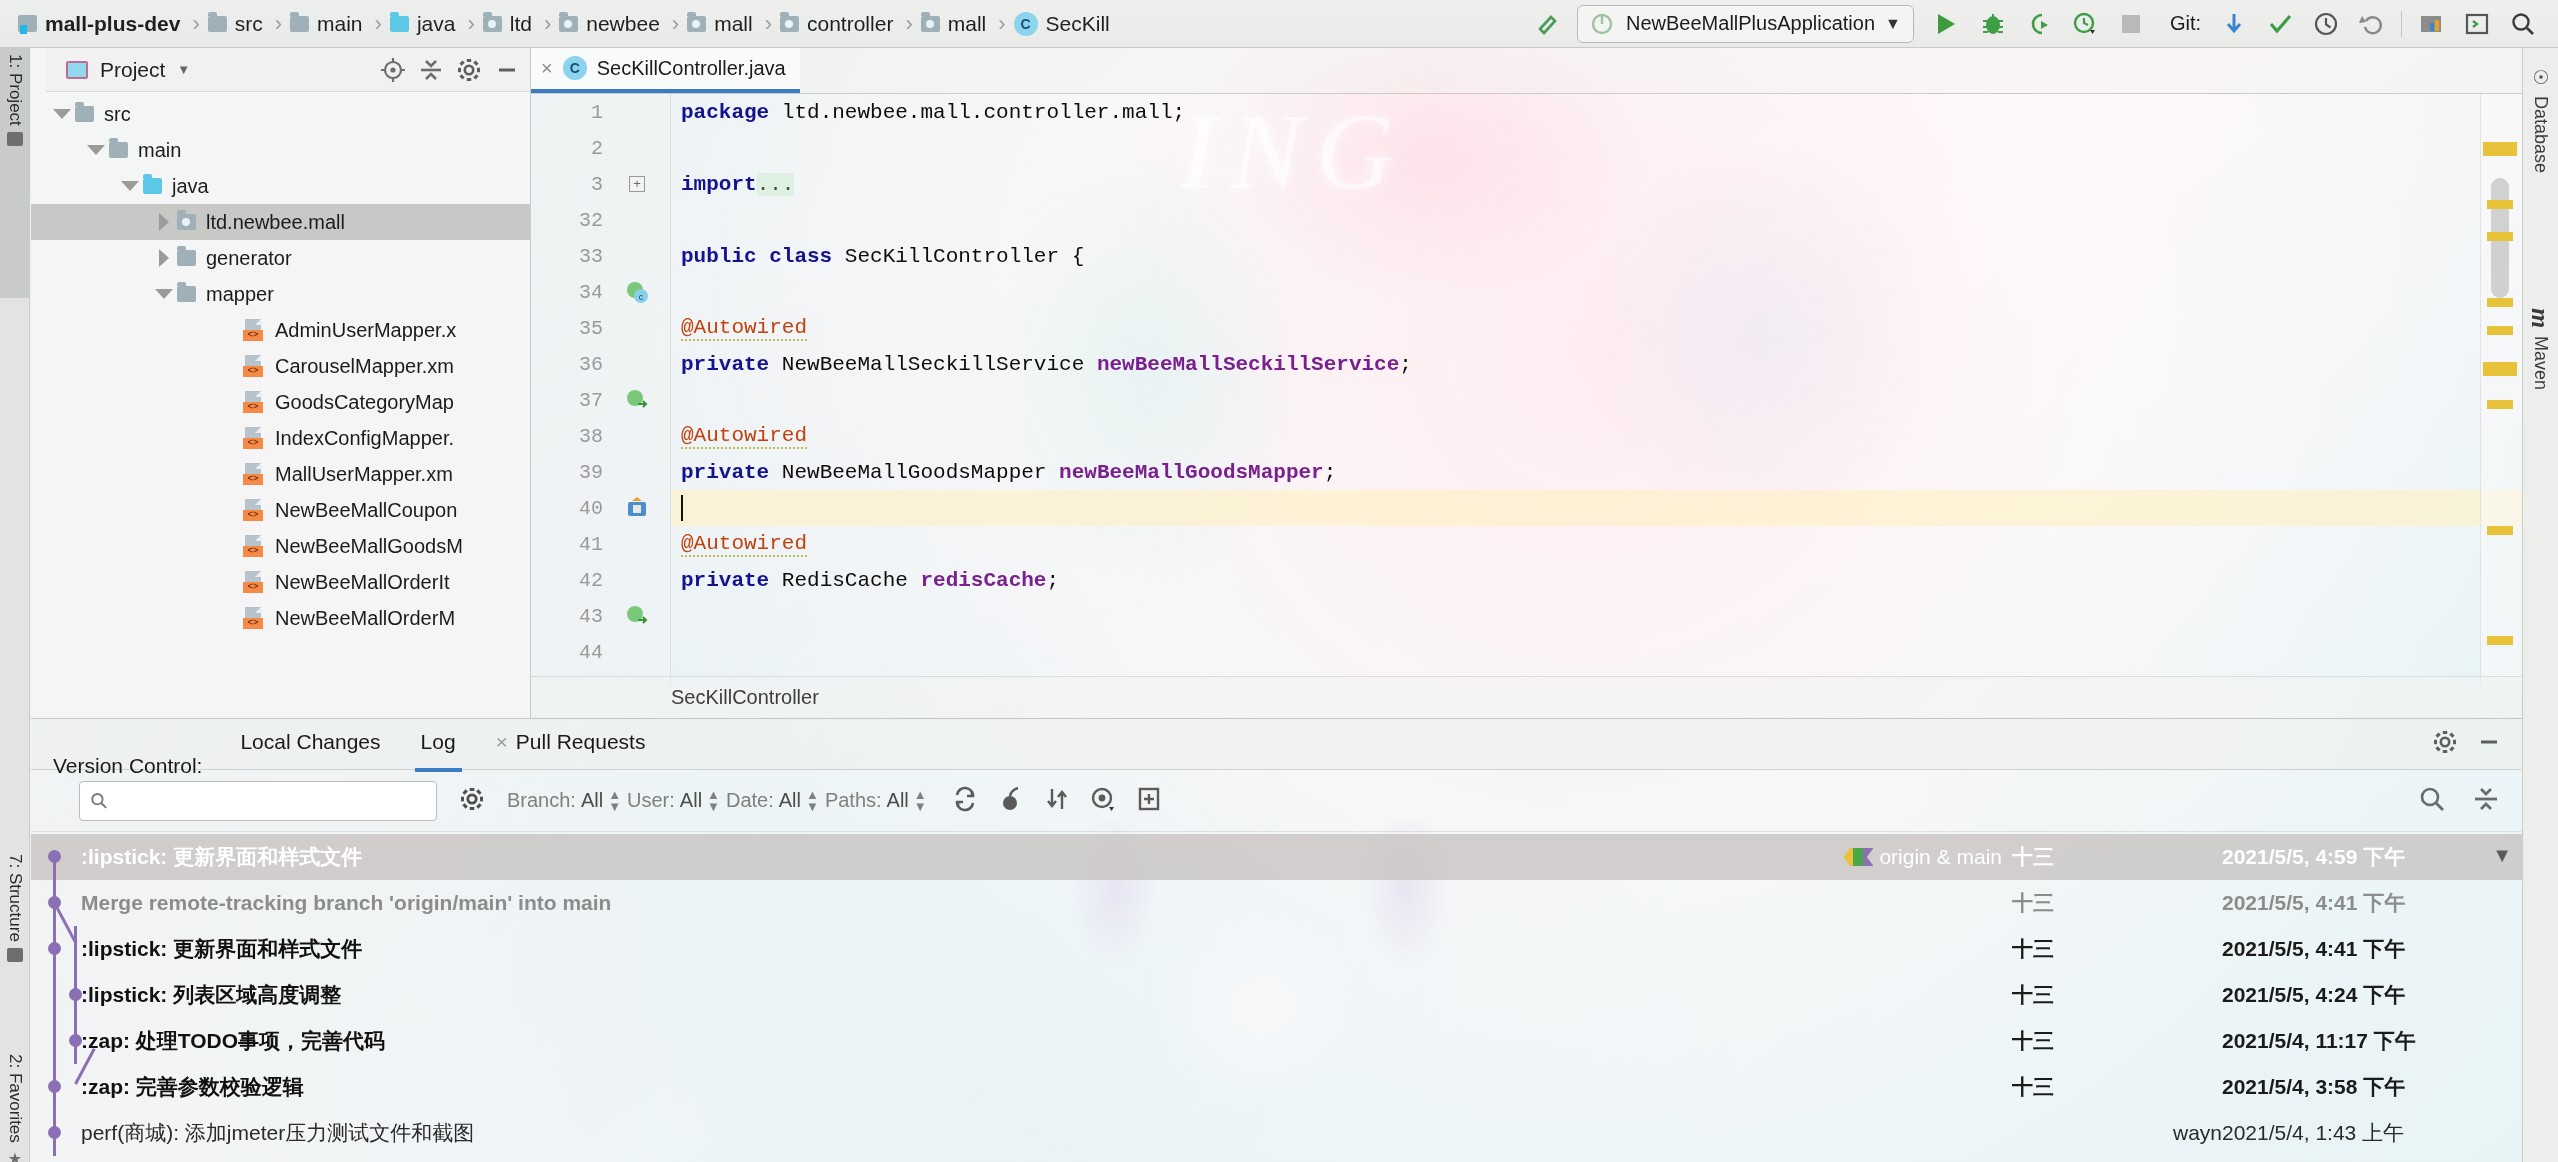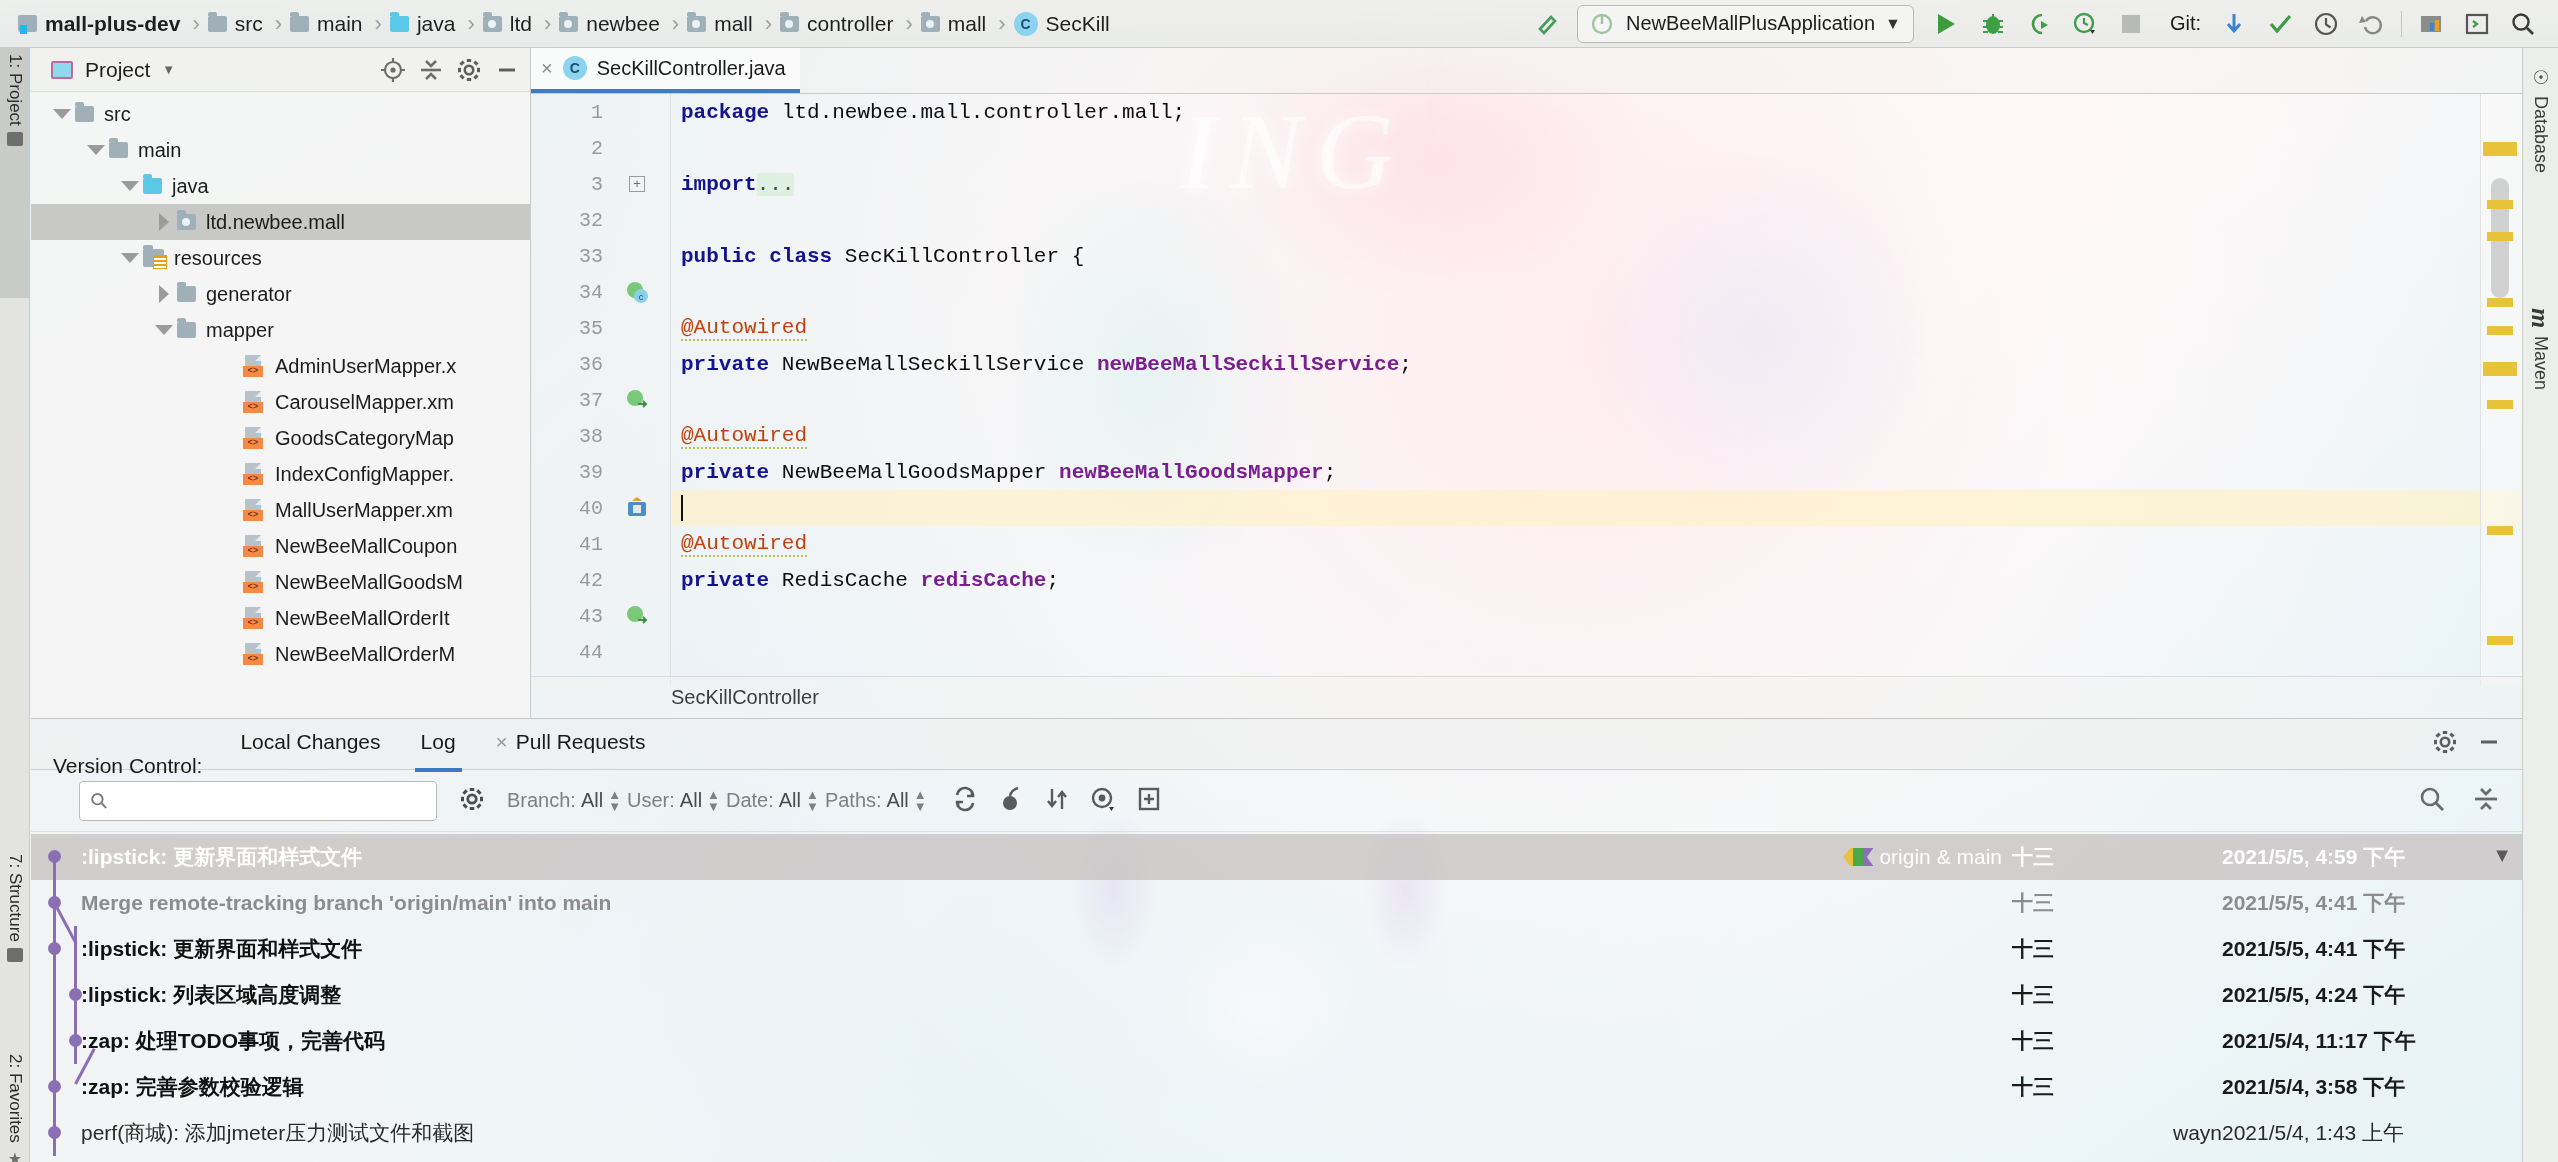--- a/index.html
+++ b/index.html
@@ -110,20 +110,21 @@
   .project-panel {
     position: absolute; left: 31px; top: 48px; width: 500px; height: 670px;
     background: rgba(246,245,245,0.82);
     border-right: 1px solid #c9ccc9;
     z-index: 10; overflow: hidden;
   }
   .pp-header {
     height: 44px; display: flex; align-items: center; padding: 0 6px 0 20px;
     border-bottom: 1px solid #d7d9d7;
     background: rgba(238,238,236,0.6);
+    margin-left: 15px;
   }
   .pp-title { font-size: 21px; color: #1f1f1f; margin-left: 12px; }
   .pp-caret { margin-left: 12px; color: #666; font-size: 13px; }
   .pp-icons { margin-left: auto; display: flex; align-items: center; gap: 4px; }
   .pp-ic { width: 34px; height: 34px; display:flex;align-items:center;justify-content:center; }
   .pp-winico { width:22px;height:18px;border:2px solid #c06a9a; background:#8fd8ee; border-radius:2px; }
 
   .tree { padding-top: 4px; font-size: 20px; color: #1c1c1c; }
   .trow { height: 36px; display: flex; align-items: center; white-space: nowrap; position: relative; }
   .trow.sel { background: #c8c9c7; }
@@ -498,27 +499,20 @@
       </div>
 
       <div class="trow sel" style="padding-left:120px;">
         <span class="tw">
             <span class="arrow-right"></span>
           </span>
         <span class="ic-folder pkg"></span>
         <span class="tlabel">ltd.newbee.mall</span>
       </div>
 
-      <div class="trow" style="padding-left:86px;">
-        <span class="tw">
-            <span class="arrow-down"></span>
-          </span>
-        <span class="ic-res"></span>
-        <span class="tlabel">resources</span>
-      </div>
 
       <div class="trow" style="padding-left:120px;">
         <span class="tw">
             <span class="arrow-right"></span>
           </span>
         <span class="ic-folder"></span>
         <span class="tlabel">generator</span>
       </div>
 
       <div class="trow" style="padding-left:120px;">

